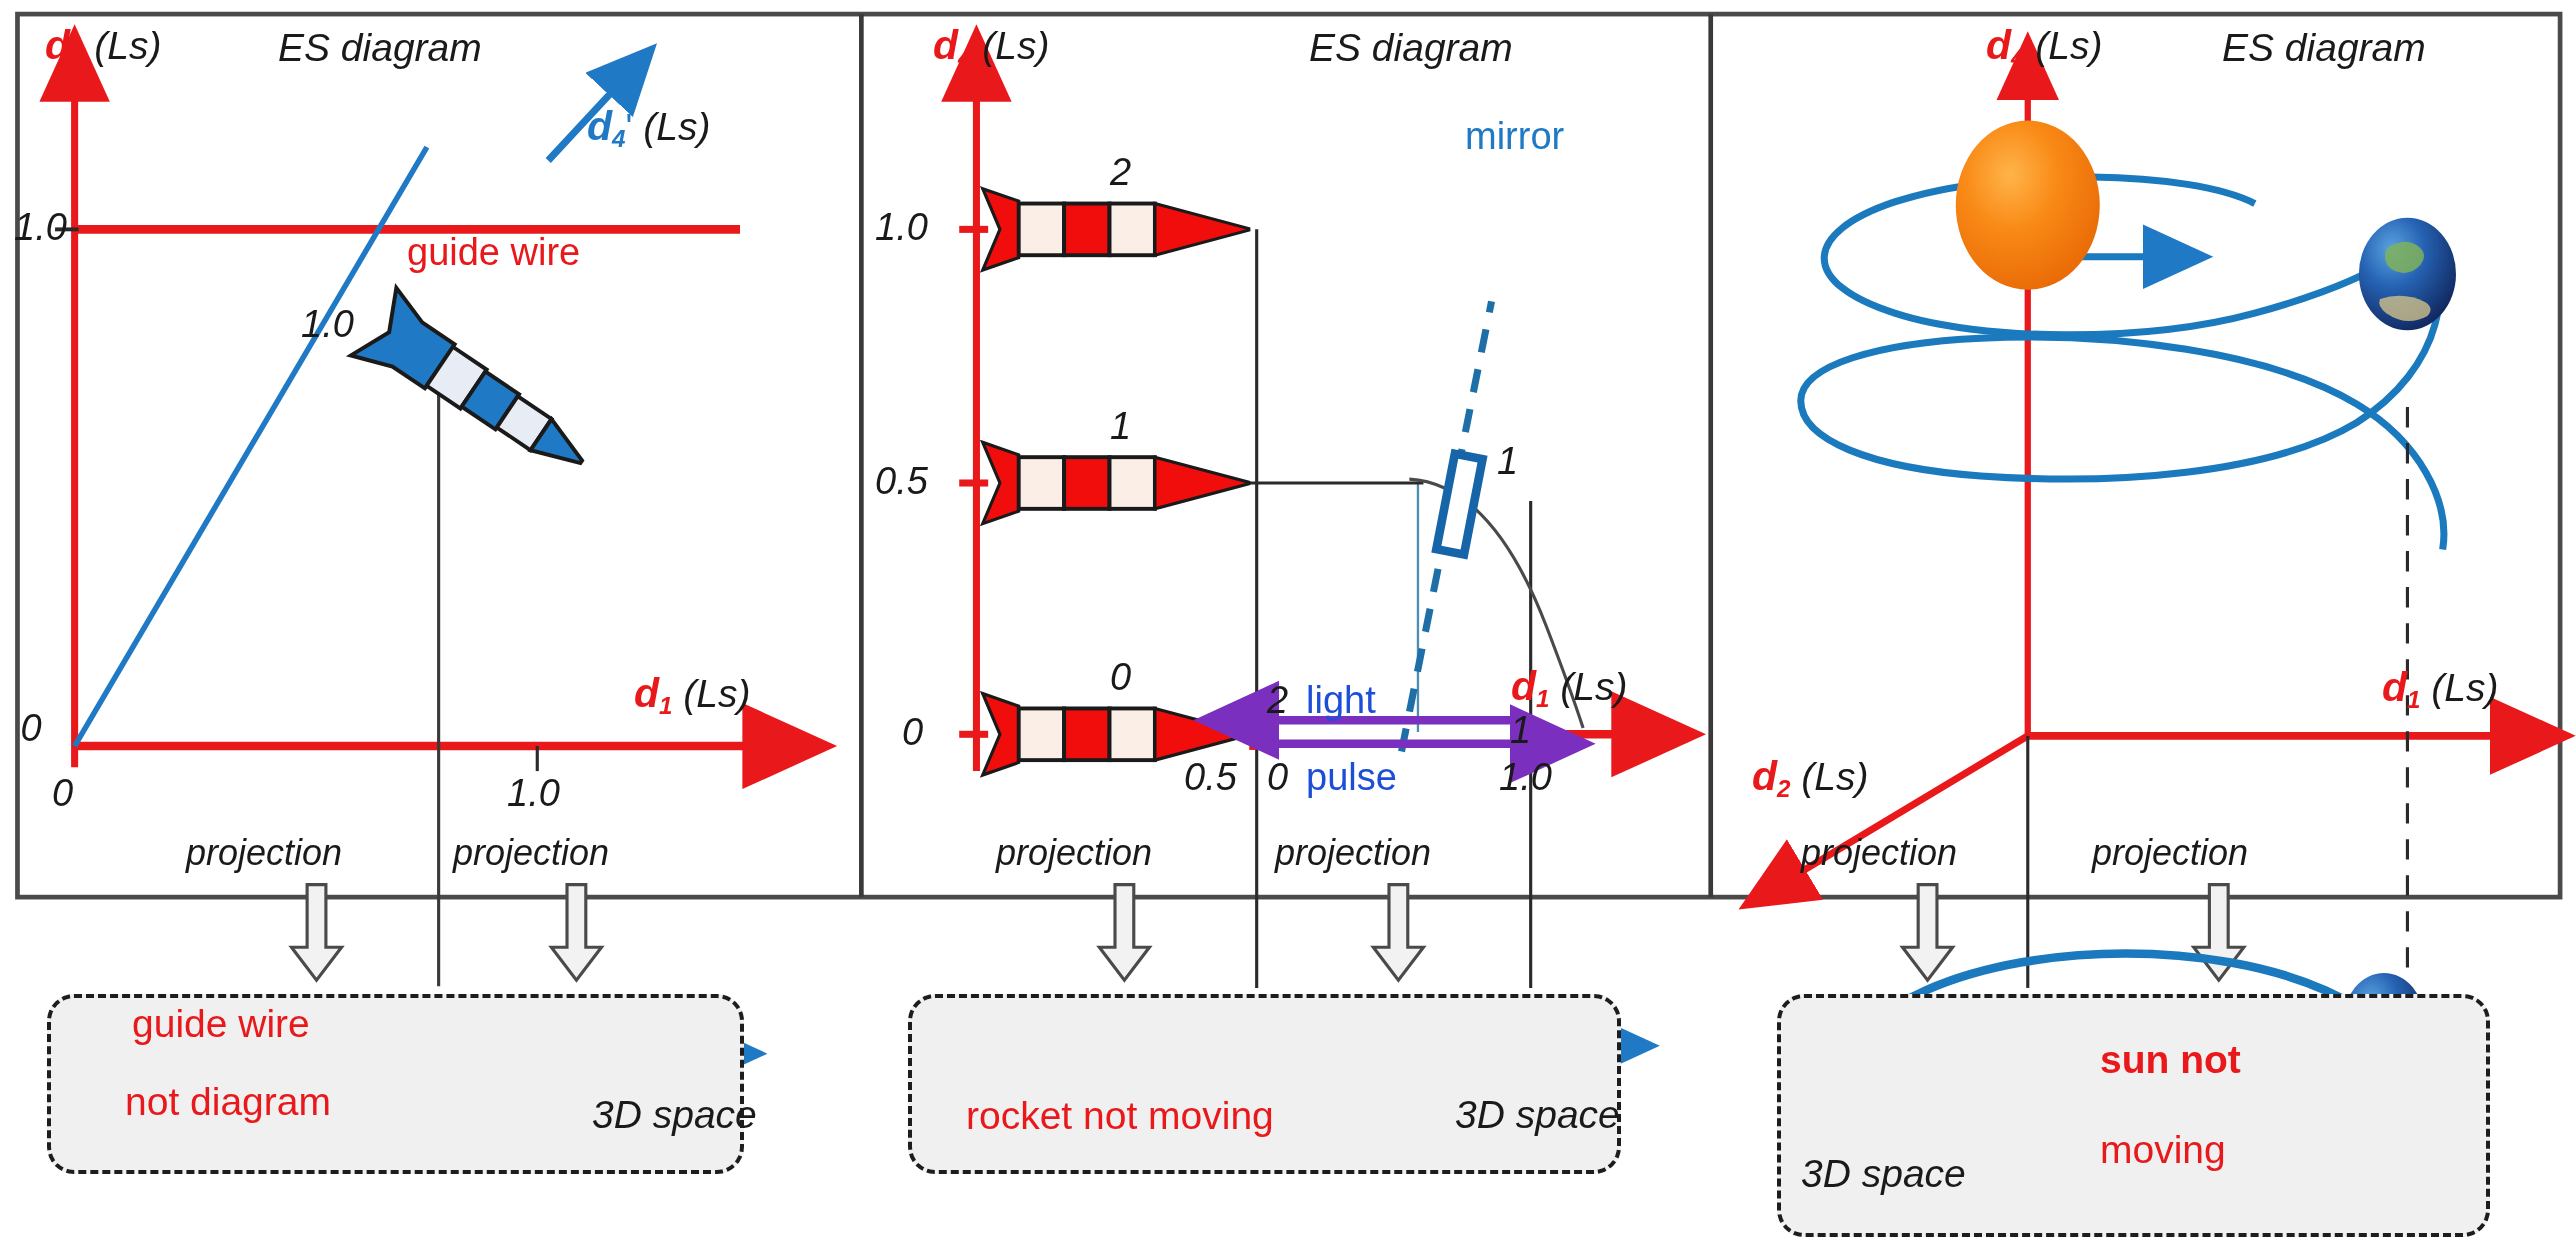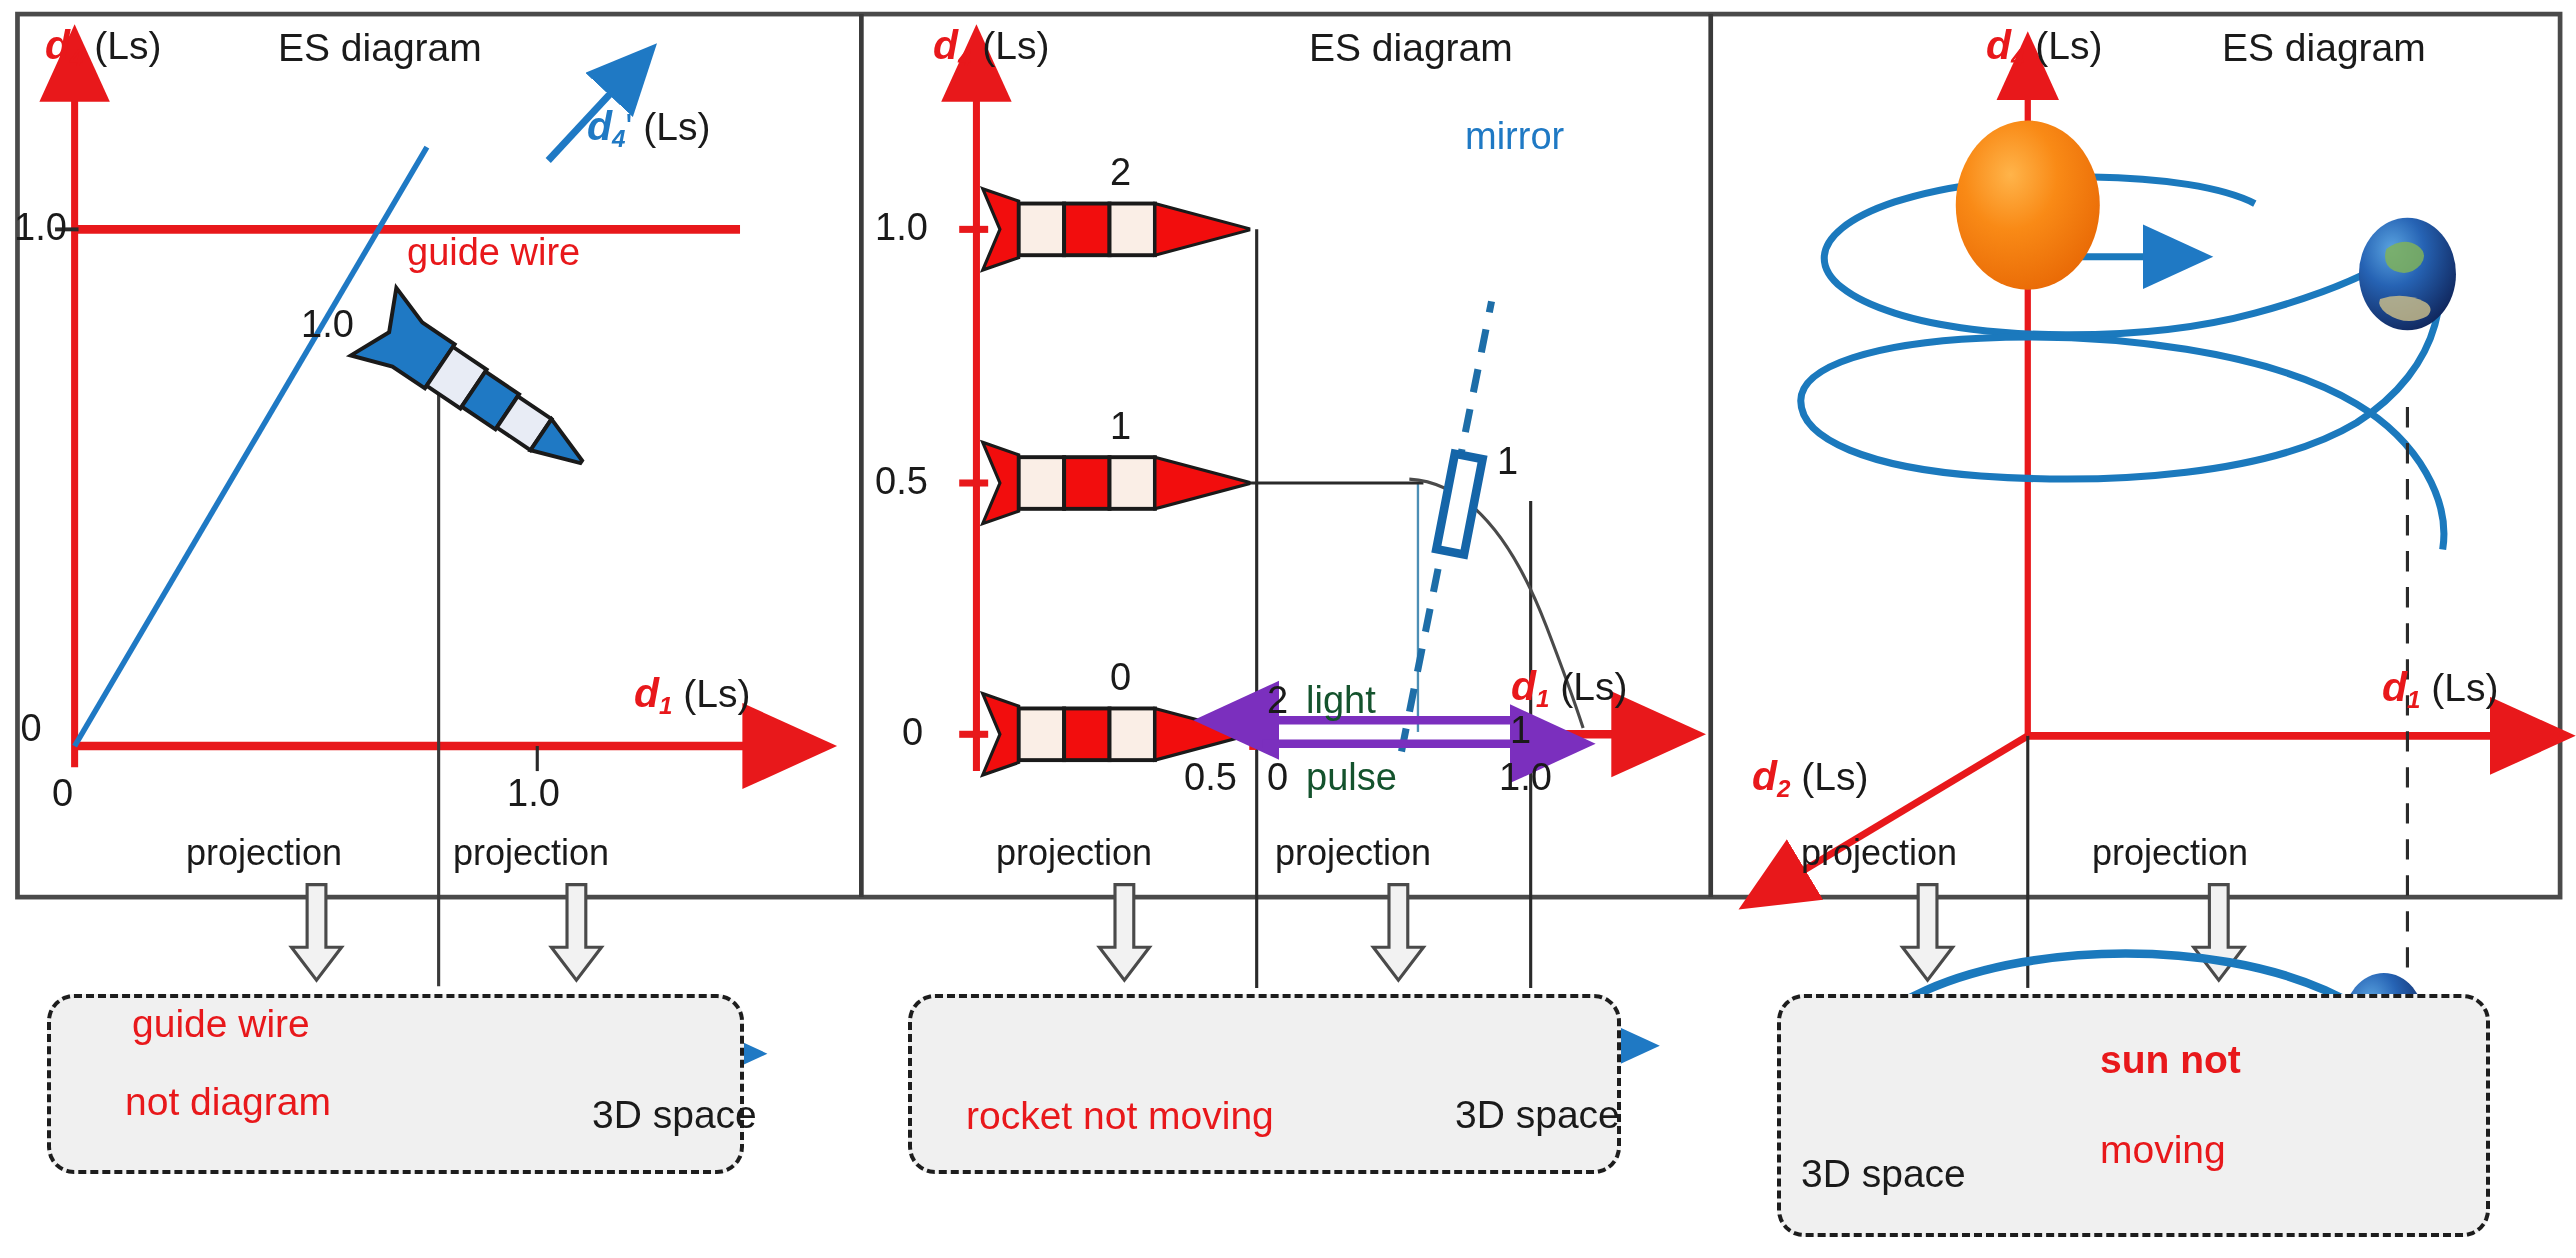--- a/index.html
+++ b/index.html
@@ -1,23 +1,23 @@
 <!DOCTYPE html>
 <html style="font-size:12.5px"><head>
 <meta charset="utf-8">
 <style>
   html,body{margin:0;padding:0;background:#ffffff;}
   body{width:2576px;height:1258px;font-family:"Liberation Sans",sans-serif;position:relative;overflow:hidden;}
   .stage{position:absolute;left:0;top:0;width:2576px;height:1258px;}
   svg.layer{position:absolute;left:0;top:0;width:2576px;height:1258px;overflow:visible;}
   .txt{position:absolute;white-space:nowrap;line-height:1;}
-  .blk{color:#1a1a1a;}
+  .blk{color:#1a1a1a;font-style:italic;}
   .red{color:#e8181b;}
   .blu{color:#1f79c4;}
-  .pur{color:#14532d;}
+  .pur{color:#1d4ed8;}
   .it{font-style:italic;font-weight:bold;}
   .sub{font-size:0.62em;vertical-align:-0.28em;font-style:italic;font-weight:bold;}
   .f46{font-size:36px;}
   .f48{font-size:38px;}
   .f50{font-size:39px;}
   .f52{font-size:41px;}
   .callout{position:absolute;border:4.7px dashed #1d1d1d;border-radius:27px;background:#f0f0f0;}
 </style>
 </head>
 <body>

